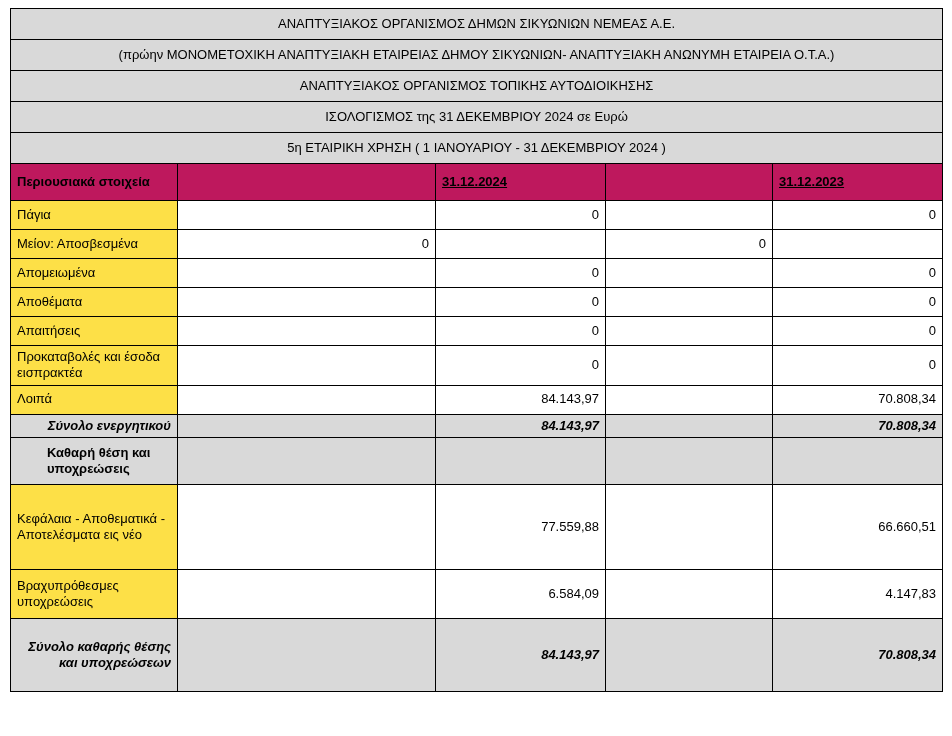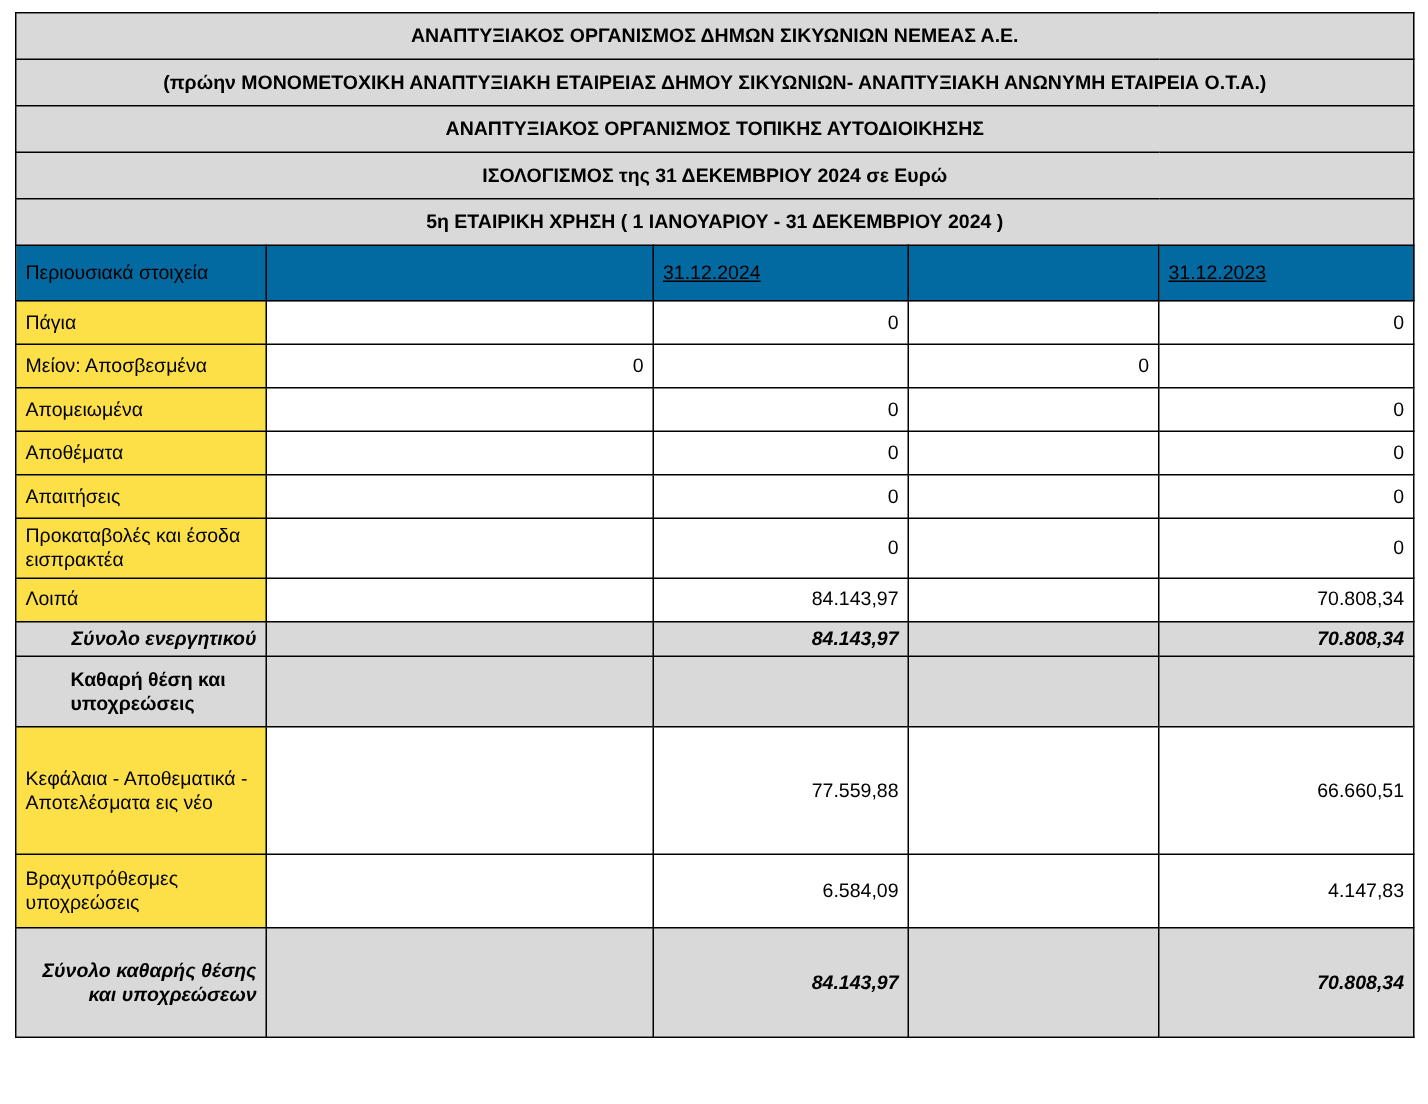--- a/index.html
+++ b/index.html
@@ -32,27 +32,27 @@
     border: 1px solid #000000;
     padding: 3px 6px;
     vertical-align: middle;
     font-size: 13px;
     line-height: 1.25;
   }
   
   .hdr td {
     background: #d9d9d9;
     text-align: center;
-    font-weight: bold;
+    font-weight: normal;
     height: 24px;
   }
   
   .colhead td {
-    background: #0369a1;
-    font-weight: normal;
+    background: #be185d;
+    font-weight: bold;
     height: 30px;
   }
   .u {
     text-decoration: underline;
   }
   .label {
     text-align: left;
   }
   .num {
     text-align: right;

